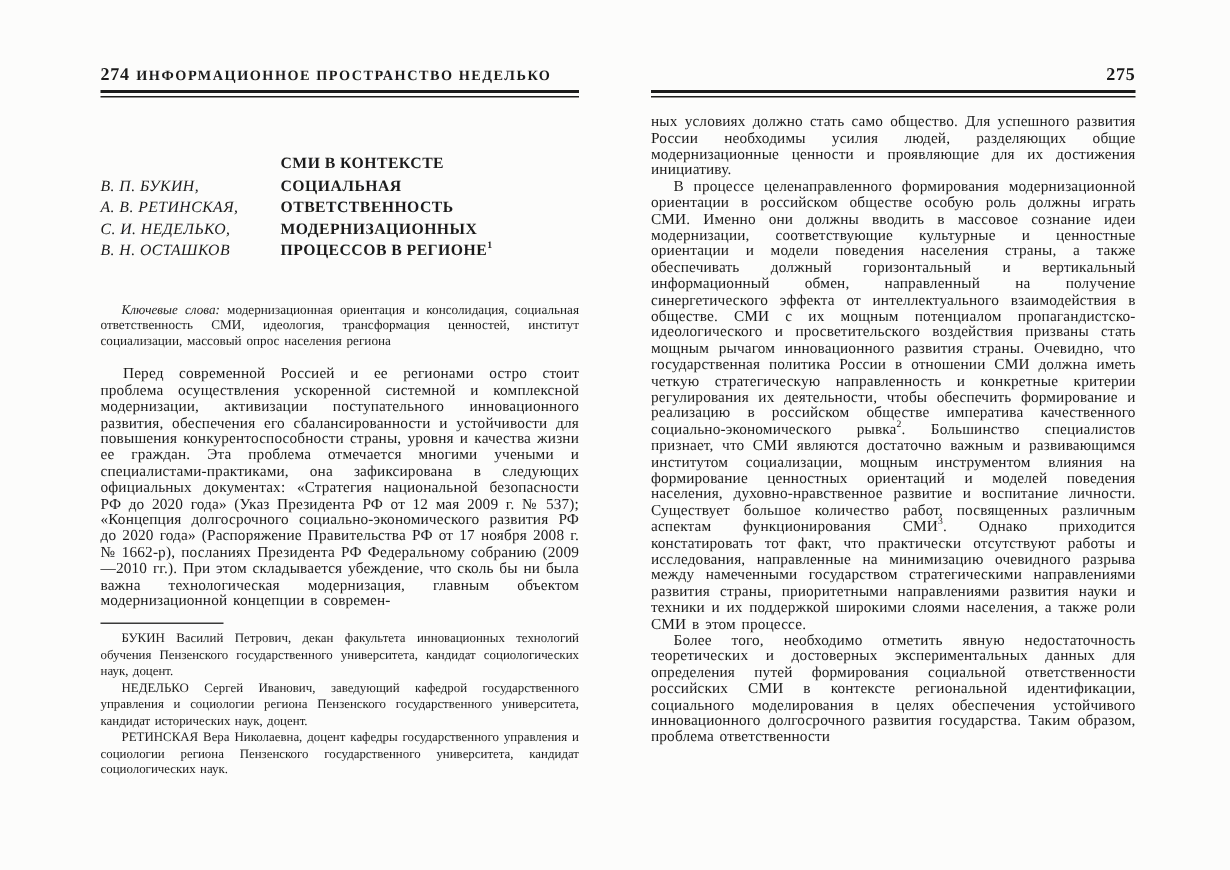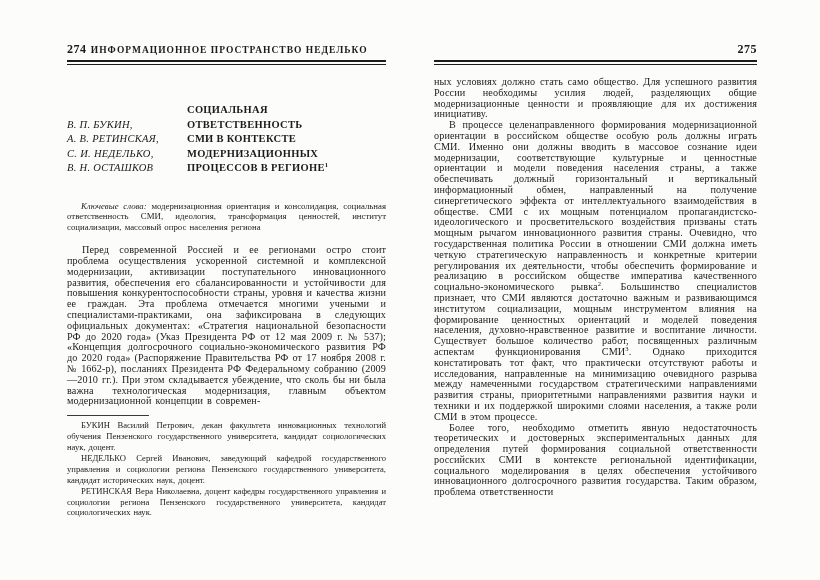--- a/index.html
+++ b/index.html
@@ -54,22 +54,22 @@
     <div class="dbl-rule"></div>
 
     <div class="byline">
       <div class="authors">
         <div>В. П. БУКИН,</div>
         <div>А. В. РЕТИНСКАЯ,</div>
         <div>С. И. НЕДЕЛЬКО,</div>
         <div>В. Н. ОСТАШКОВ</div>
       </div>
       <div class="art-title">
+        <div>СМИ В КОНТЕКСТЕ</div>
         <div>СОЦИАЛЬНАЯ ОТВЕТСТВЕННОСТЬ</div>
-        <div>СМИ В КОНТЕКСТЕ</div>
         <div>МОДЕРНИЗАЦИОННЫХ</div>
         <div><span>ПРОЦЕССОВ В РЕГИОНЕ</span><sup>1</sup></div>
       </div>
     </div>
 
     <p class="kw kw-first"><span class="ital">Ключевые слова:</span> <span>модернизационная ориентация и консолидация, социальная ответственность СМИ, идеология, трансформация ценностей, институт социализации, массовый опрос населения региона</span></p>
 
     <p class="body-text indent body-start">Перед современной Россией и ее регионами остро стоит проблема осуществления ускоренной системной и комплексной модернизации, активизации поступательного инновационного развития, обеспечения его сбалансированности и устойчивости для повышения конкурентоспособности страны, уровня и качества жизни ее граждан. Эта проблема отмечается многими учеными и специалистами-практиками, она зафиксирована в следующих официальных документах: «Стратегия национальной безопасности РФ до 2020 года» (Указ Президента РФ от 12 мая 2009 г. № 537); «Концепция долгосрочного социально-экономического развития РФ до 2020 года» (Распоряжение Правительства РФ от 17 ноября 2008 г. № 1662-р), посланиях Президента РФ Федеральному собранию (2009—2010 гг.). При этом складывается убеждение, что сколь бы ни была важна технологическая модернизация, главным объектом модернизационной концепции в современ-</p>
 
     <hr class="fn-rule">

